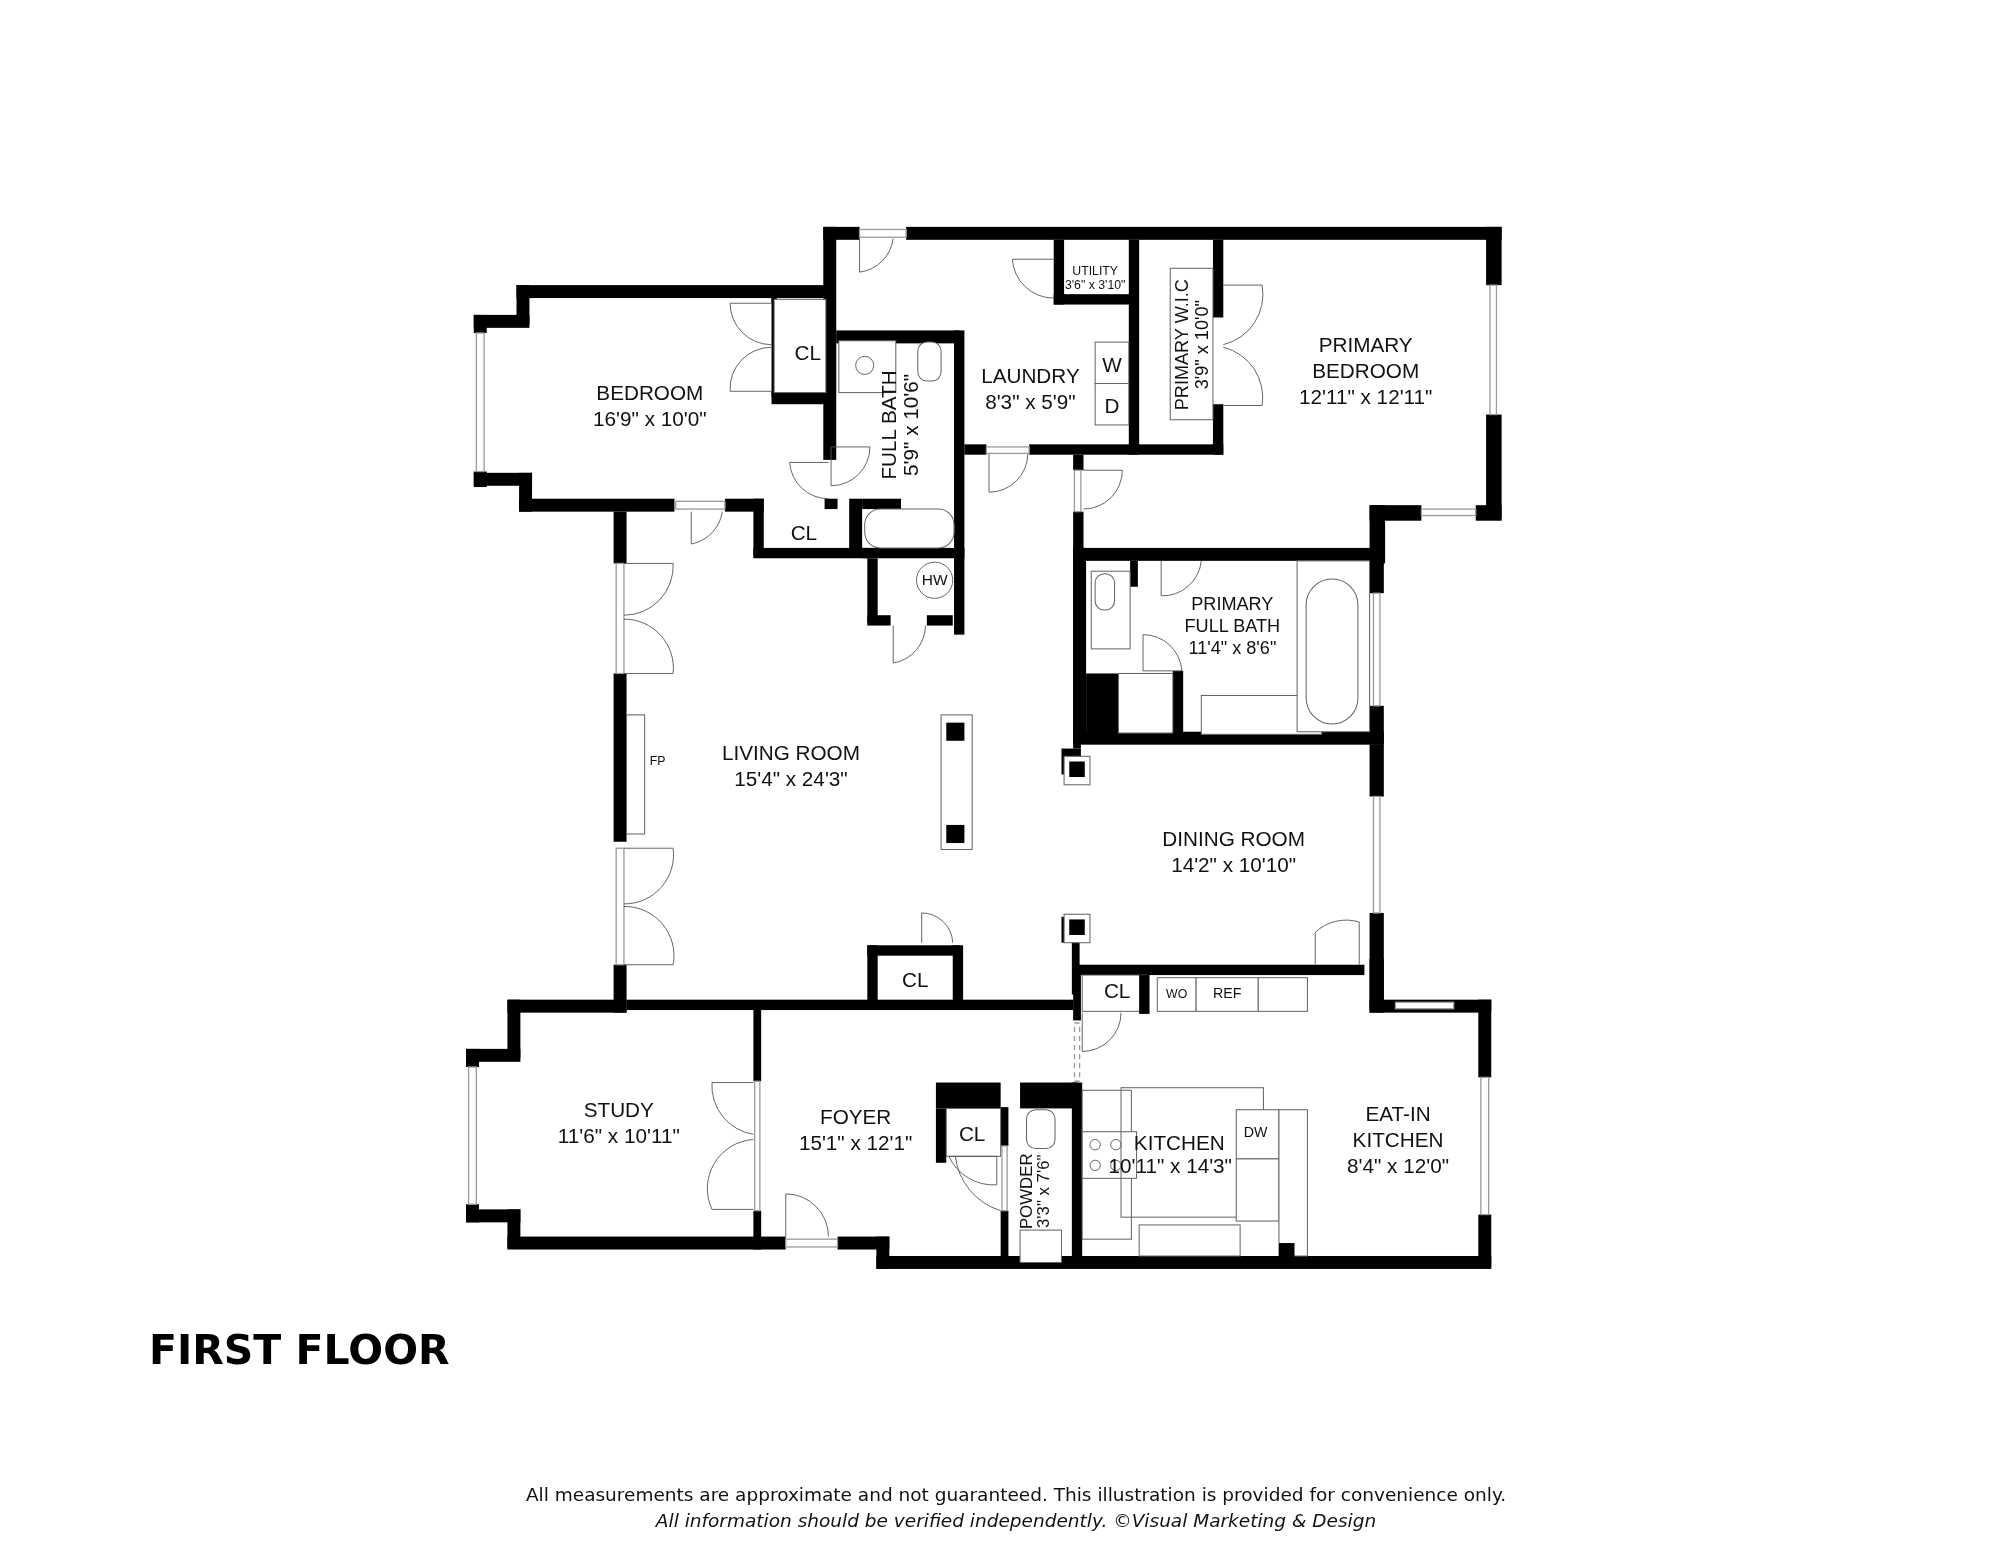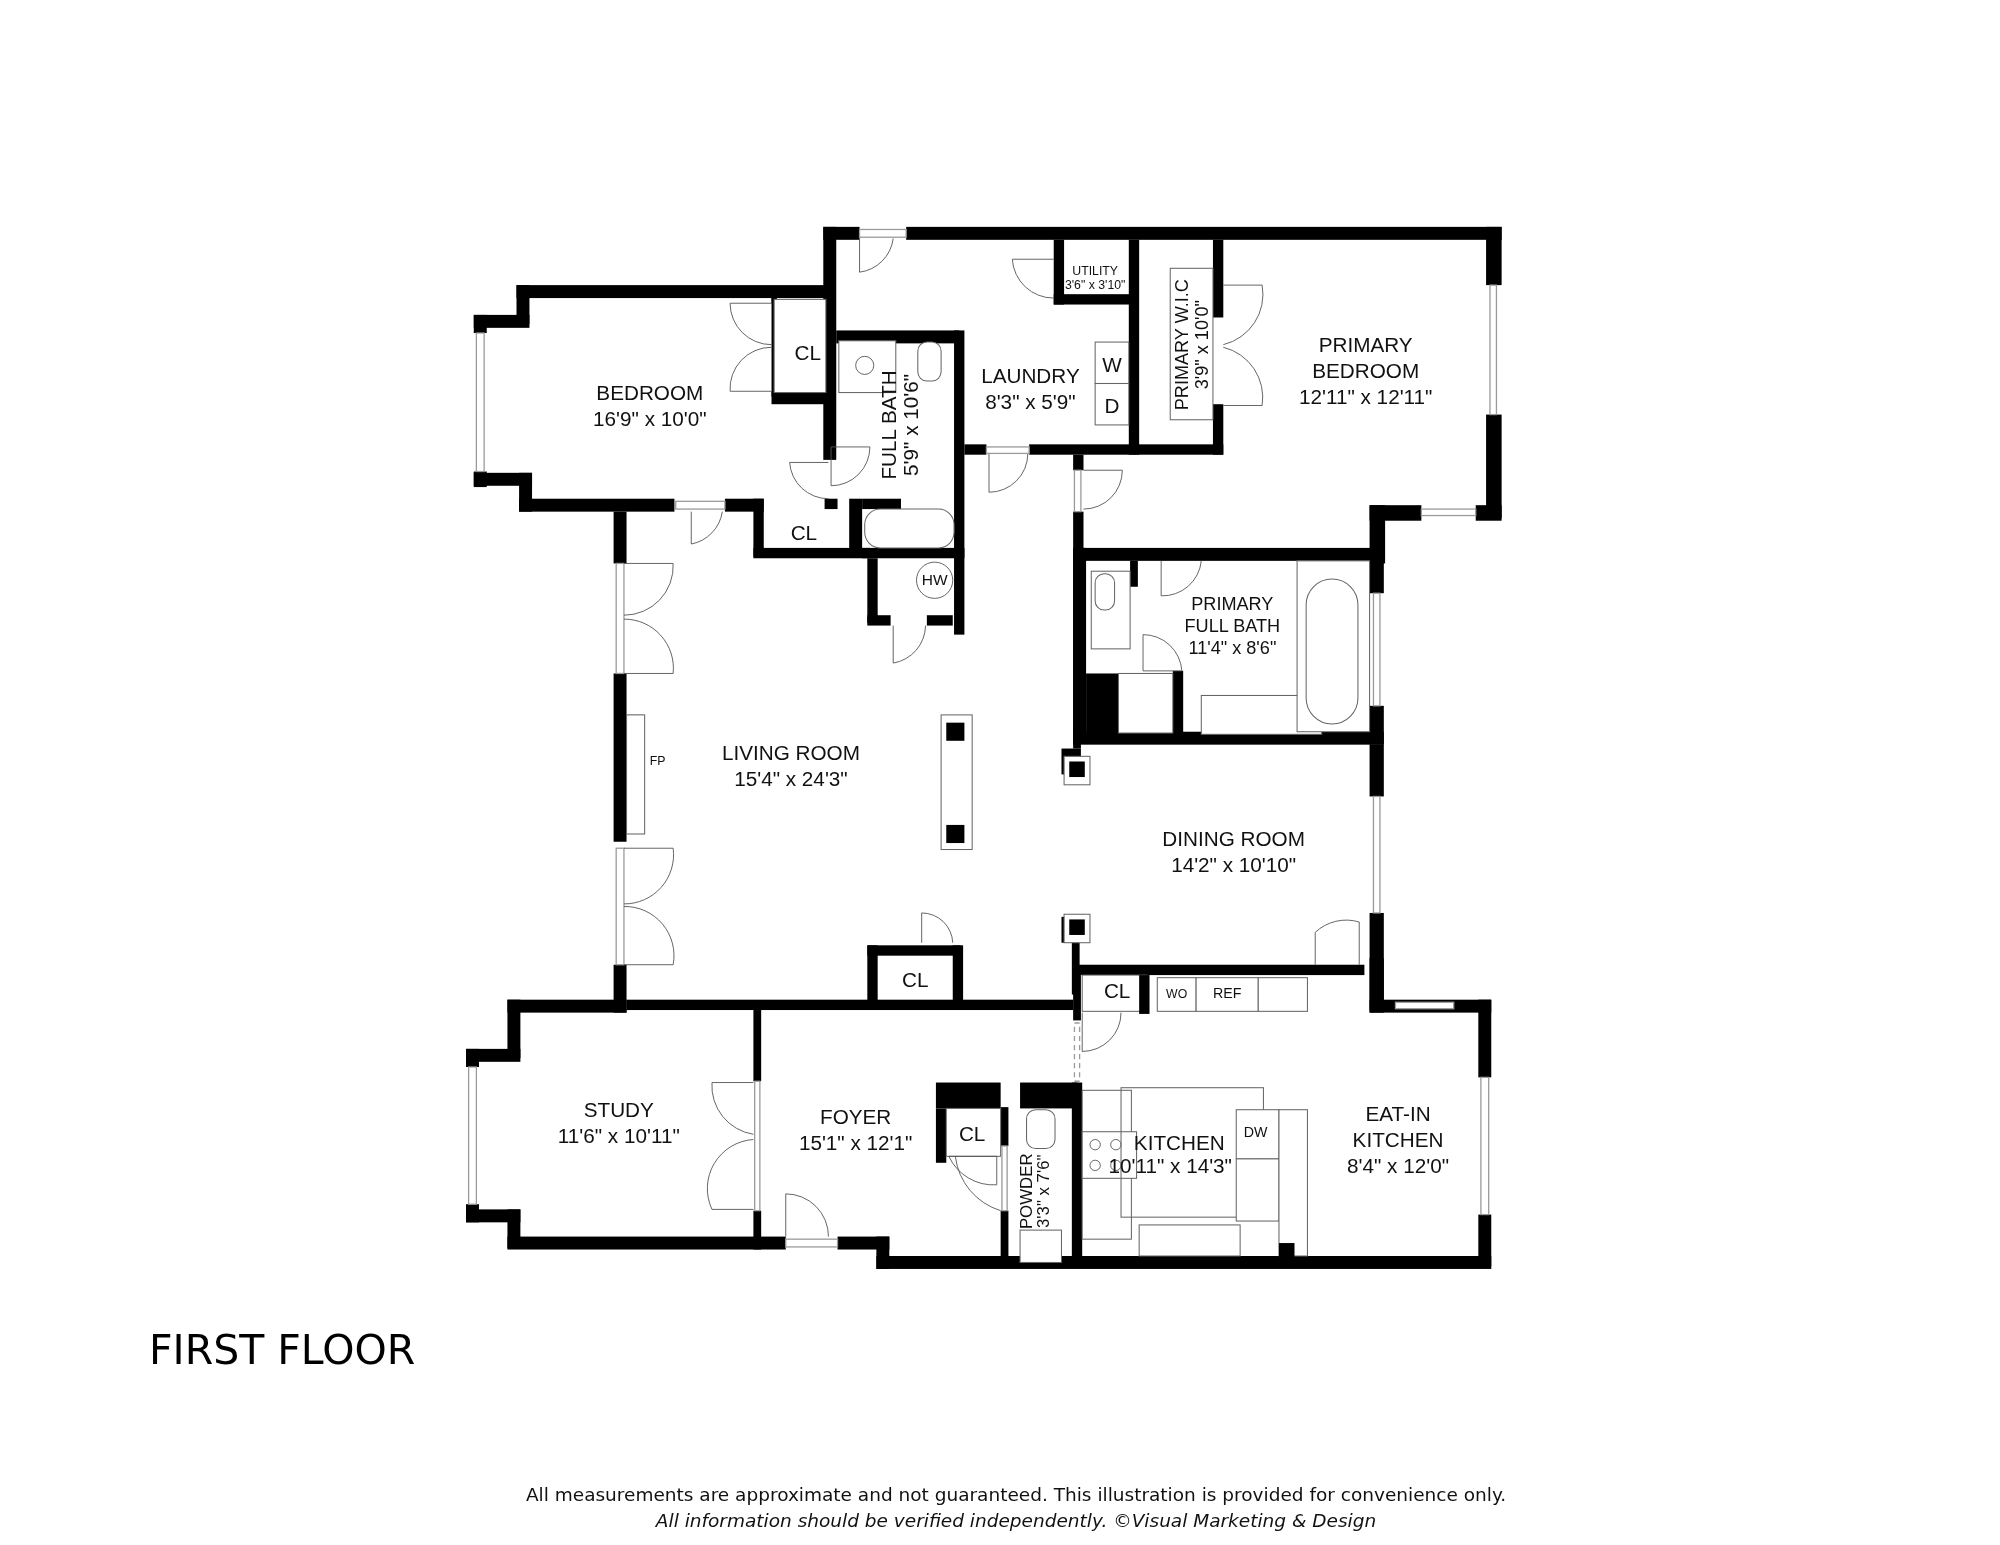--- a/index.html
+++ b/index.html
@@ -6,21 +6,21 @@
   body { width:2000px; height:1545px; position:relative; overflow:hidden; font-family:"Liberation Sans", sans-serif; }
   #plan { position:absolute; left:0; top:0; width:2000px; height:1545px; }
   .wall { fill:#000; }
   .win { fill:#fff; stroke:#9a9a9a; stroke-width:1; }
   .thin { fill:none; stroke:#555; stroke-width:0.7; }
   .fix { fill:#fff; stroke:#666; stroke-width:0.8; }
   .room-name { font-family:"Liberation Sans", sans-serif; font-size:16px; fill:#111; text-anchor:middle; }
   .room-dim { font-family:"Liberation Sans", sans-serif; font-size:16px; fill:#111; text-anchor:middle; }
   .small { font-family:"Liberation Sans", sans-serif; font-size:11px; fill:#111; text-anchor:middle; }
   .tiny { font-family:"Liberation Sans", sans-serif; font-size:9.5px; fill:#111; text-anchor:middle; }
-  .floor-title { position:absolute; left:149px; top:1326px; font-family:"DejaVu Sans", sans-serif; font-weight:normal; font-size:41px; color:#000; letter-spacing:0px; }
+  .floor-title { position:absolute; left:149px; top:1326px; font-family:"DejaVu Sans", sans-serif; font-weight:bold; font-size:41px; color:#000; letter-spacing:0px; }
   .disclaimer { position:absolute; left:0; width:2000px; text-align:center; font-family:"DejaVu Sans", sans-serif; font-size:18.5px; color:#111;padding-left:16px; }
   .d1 { top:1484px; }
   .d2 { top:1510px;font-style:italic; }
 </style>
 </head>
 <body>
 
 <svg id="plan" viewBox="0 0 1545 1193" xmlns="http://www.w3.org/2000/svg">
 
   <g>

